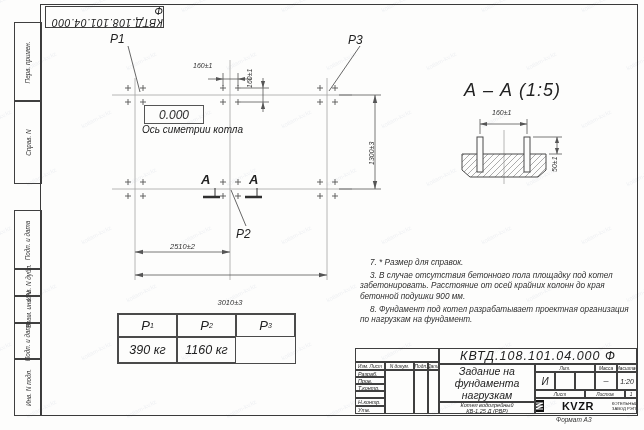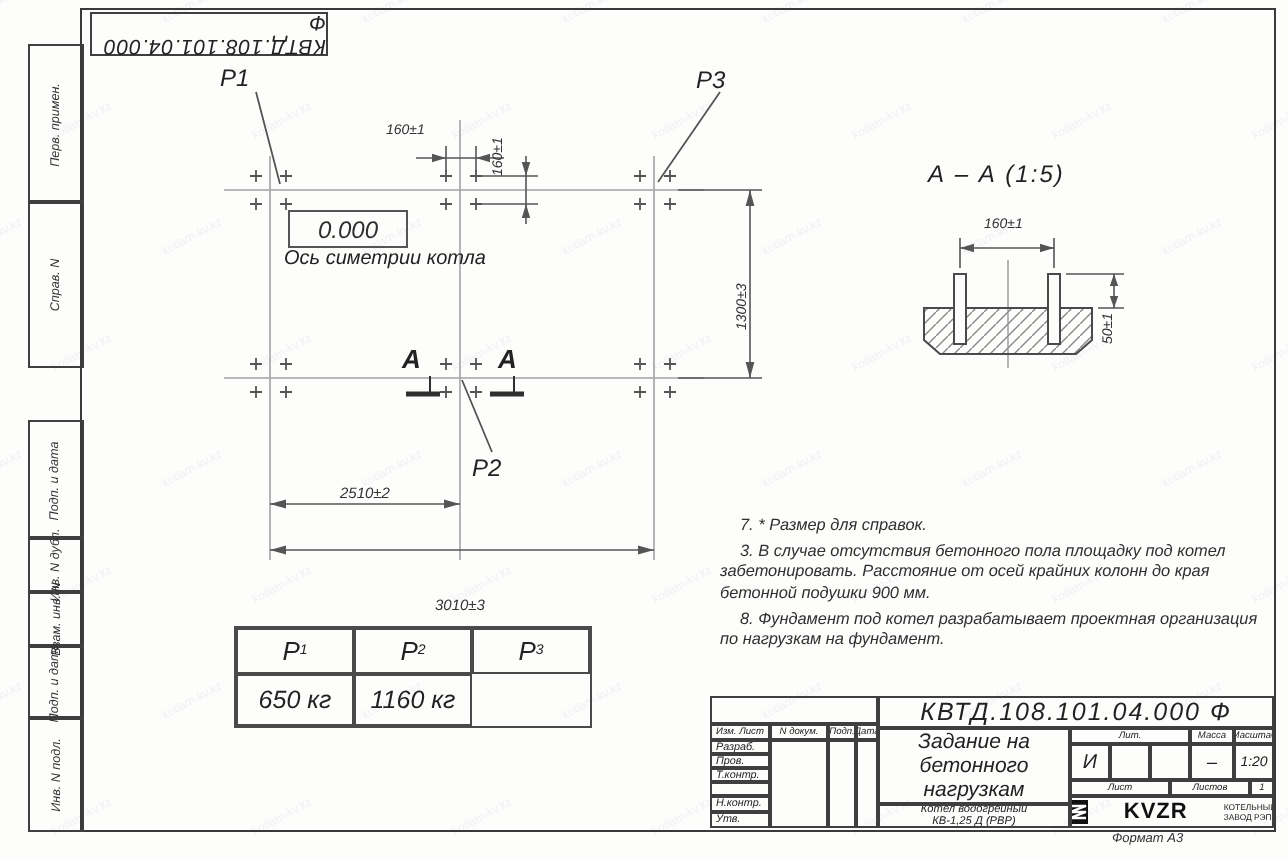--- a/index.html
+++ b/index.html
@@ -194,21 +194,21 @@
     </div>
   <div class="lbl" style="left:142px;top:124px;font-size:10px;">Ось симетрии котла</div>
   <div class="lbl dim" style="left:193px;top:62px;">160±1</div>
   <div class="lbl dim rot" style="left:246px;top:88px;width:30px;">160±1</div>
   <div class="lbl dim rot" style="left:368px;top:165px;width:40px;">1300±3</div>
   <div class="lbl dim" style="left:150px;top:242px;width:65px;text-align:center;font-size:7.5px;">2510±2</div>
   <div class="lbl dim" style="left:200px;top:261px;width:60px;text-align:center;font-size:7.5px;margin-top:37px;">3010±3</div>
   <div class="lbl secletter" style="left:201px;top:172px;">А</div>
   <div class="lbl secletter" style="left:249px;top:172px;">А</div>
 
-  <div class="lbl" style="left:464px;top:80px;font-size:12px;letter-spacing:1px;">А – А (1:5)</div>
+  <div class="lbl" style="left:464px;top:80px;font-size:18px;letter-spacing:1px;">А – А (1:5)</div>
   <div class="lbl dim" style="left:492px;top:109px;">160±1</div>
   <div class="lbl dim rot" style="left:551px;top:172px;width:26px;">50±1</div>
 
   <div class="notes">
     <p>7. * Размер для справок.</p>
     <p>3. В случае отсутствия бетонного пола площадку под котел забетонировать. Расстояние от осей крайних колонн до края бетонной подушки 900 мм.</p>
     <p>8. Фундамент под котел разрабатывает проектная организация по нагрузкам на фундамент.</p>
   </div>
 
   <div class="load-table">
@@ -220,21 +220,21 @@
       <div class="lt-cell lt-head">
           <span>P</span>
           <sub>2</sub>
         </div>
       <div class="lt-cell lt-head">
           <span>P</span>
           <sub>3</sub>
         </div>
     </div>
     <div class="lt-row">
-      <div class="lt-cell">650 кг</div>
+      <div class="lt-cell">390 кг</div>
       <div class="lt-cell">1160 кг</div>
     </div>
   </div>
 
   <div class="tblock">
     <div class="tb doc-num" style="left:84px;top:0;width:198px;height:16px;">КВТД.108.101.04.000 Ф</div>
     <div class="tb" style="left:0;top:0;width:84px;height:14px;"></div>
     <div class="tb small" style="left:0;top:14px;width:30px;height:8px;">Изм. Лист</div>
     <div class="tb small" style="left:30px;top:14px;width:29px;height:8px;">N докум.</div>
     <div class="tb small" style="left:59px;top:14px;width:14px;height:8px;">Подп.</div>
@@ -245,21 +245,21 @@
     <div class="tb rowlab" style="left:0;top:36px;width:30px;height:7px;">Т.контр.</div>
     <div class="tb rowlab" style="left:0;top:43px;width:30px;height:7px;"></div>
     <div class="tb rowlab" style="left:0;top:50px;width:30px;height:8px;">Н.контр.</div>
     <div class="tb rowlab" style="left:0;top:58px;width:30px;height:8px;">Утв.</div>
     <div class="tb" style="left:30px;top:22px;width:29px;height:44px;"></div>
     <div class="tb" style="left:59px;top:22px;width:14px;height:44px;"></div>
     <div class="tb" style="left:73px;top:22px;width:11px;height:44px;"></div>
 
     <div class="tb tb-title" style="left:84px;top:16px;width:96px;height:38px;">
       <div>Задание на</div>
-      <div>бетонного</div>
+      <div>фундамента</div>
       <div>нагрузкам</div>
     </div>
     <div class="tb tb-product" style="left:84px;top:54px;width:96px;height:12px;">
       <div>Котел водогрейный</div>
       <div>КВ-1,25 Д (РВР)</div>
     </div>
 
     <div class="tb small" style="left:180px;top:16px;width:60px;height:8px;">Лит.</div>
     <div class="tb small" style="left:240px;top:16px;width:22px;height:8px;">Масса</div>
     <div class="tb small" style="left:262px;top:16px;width:20px;height:8px;">Масштаб</div>

